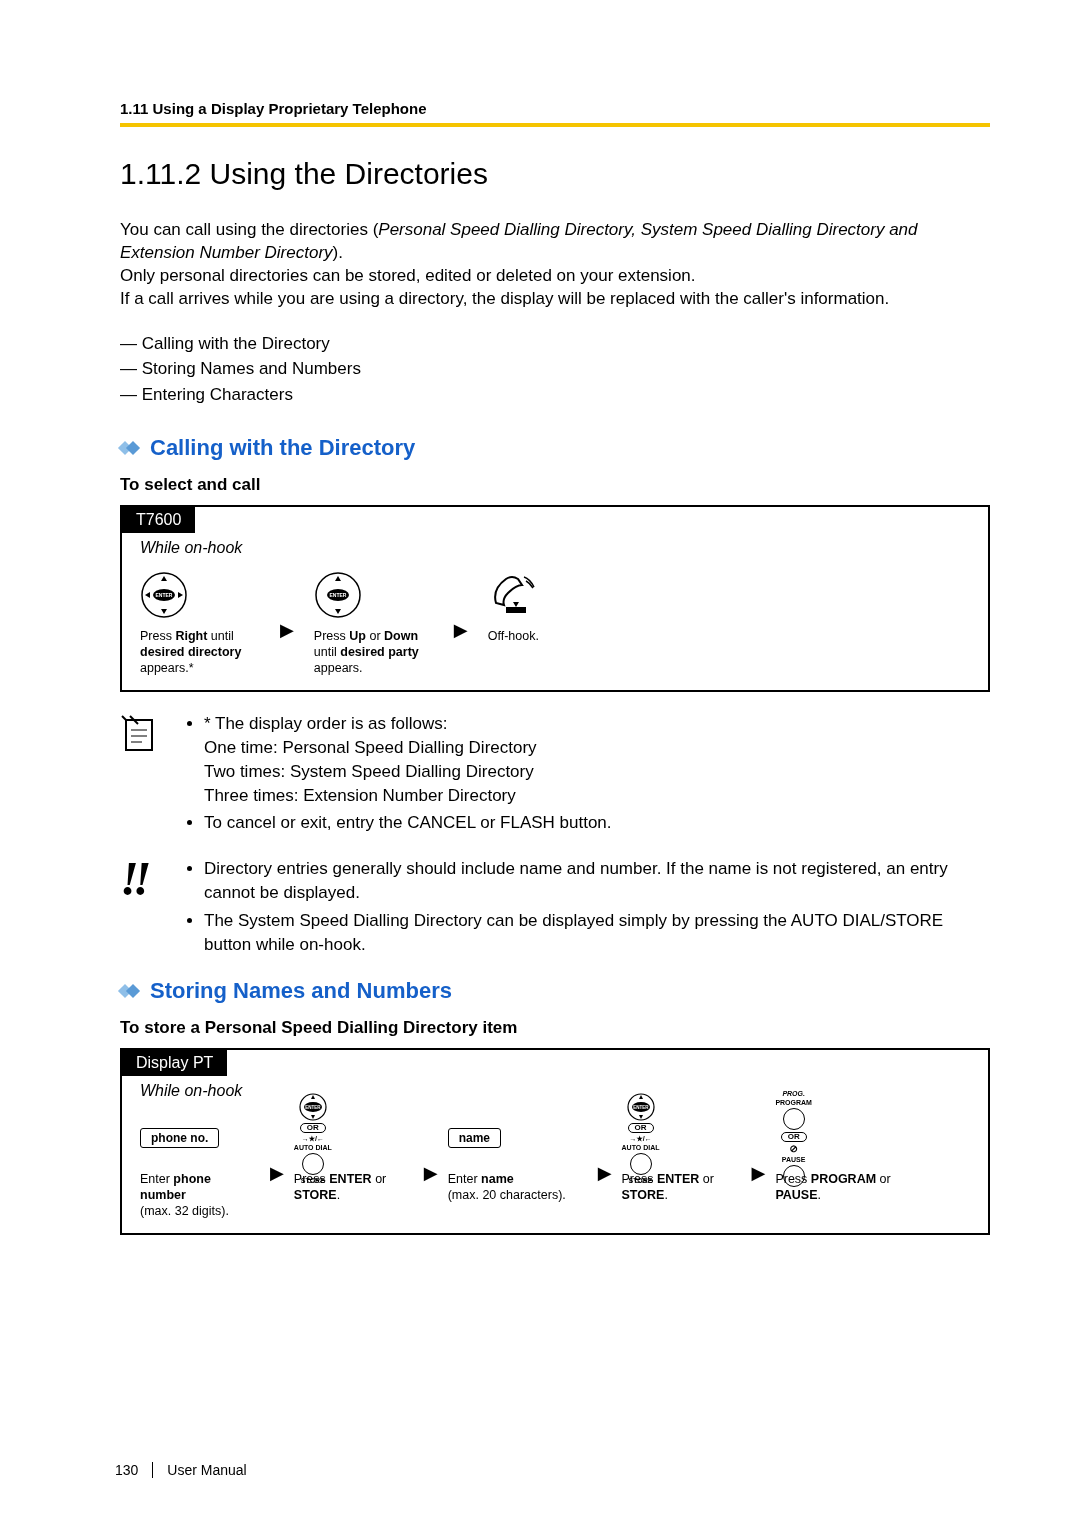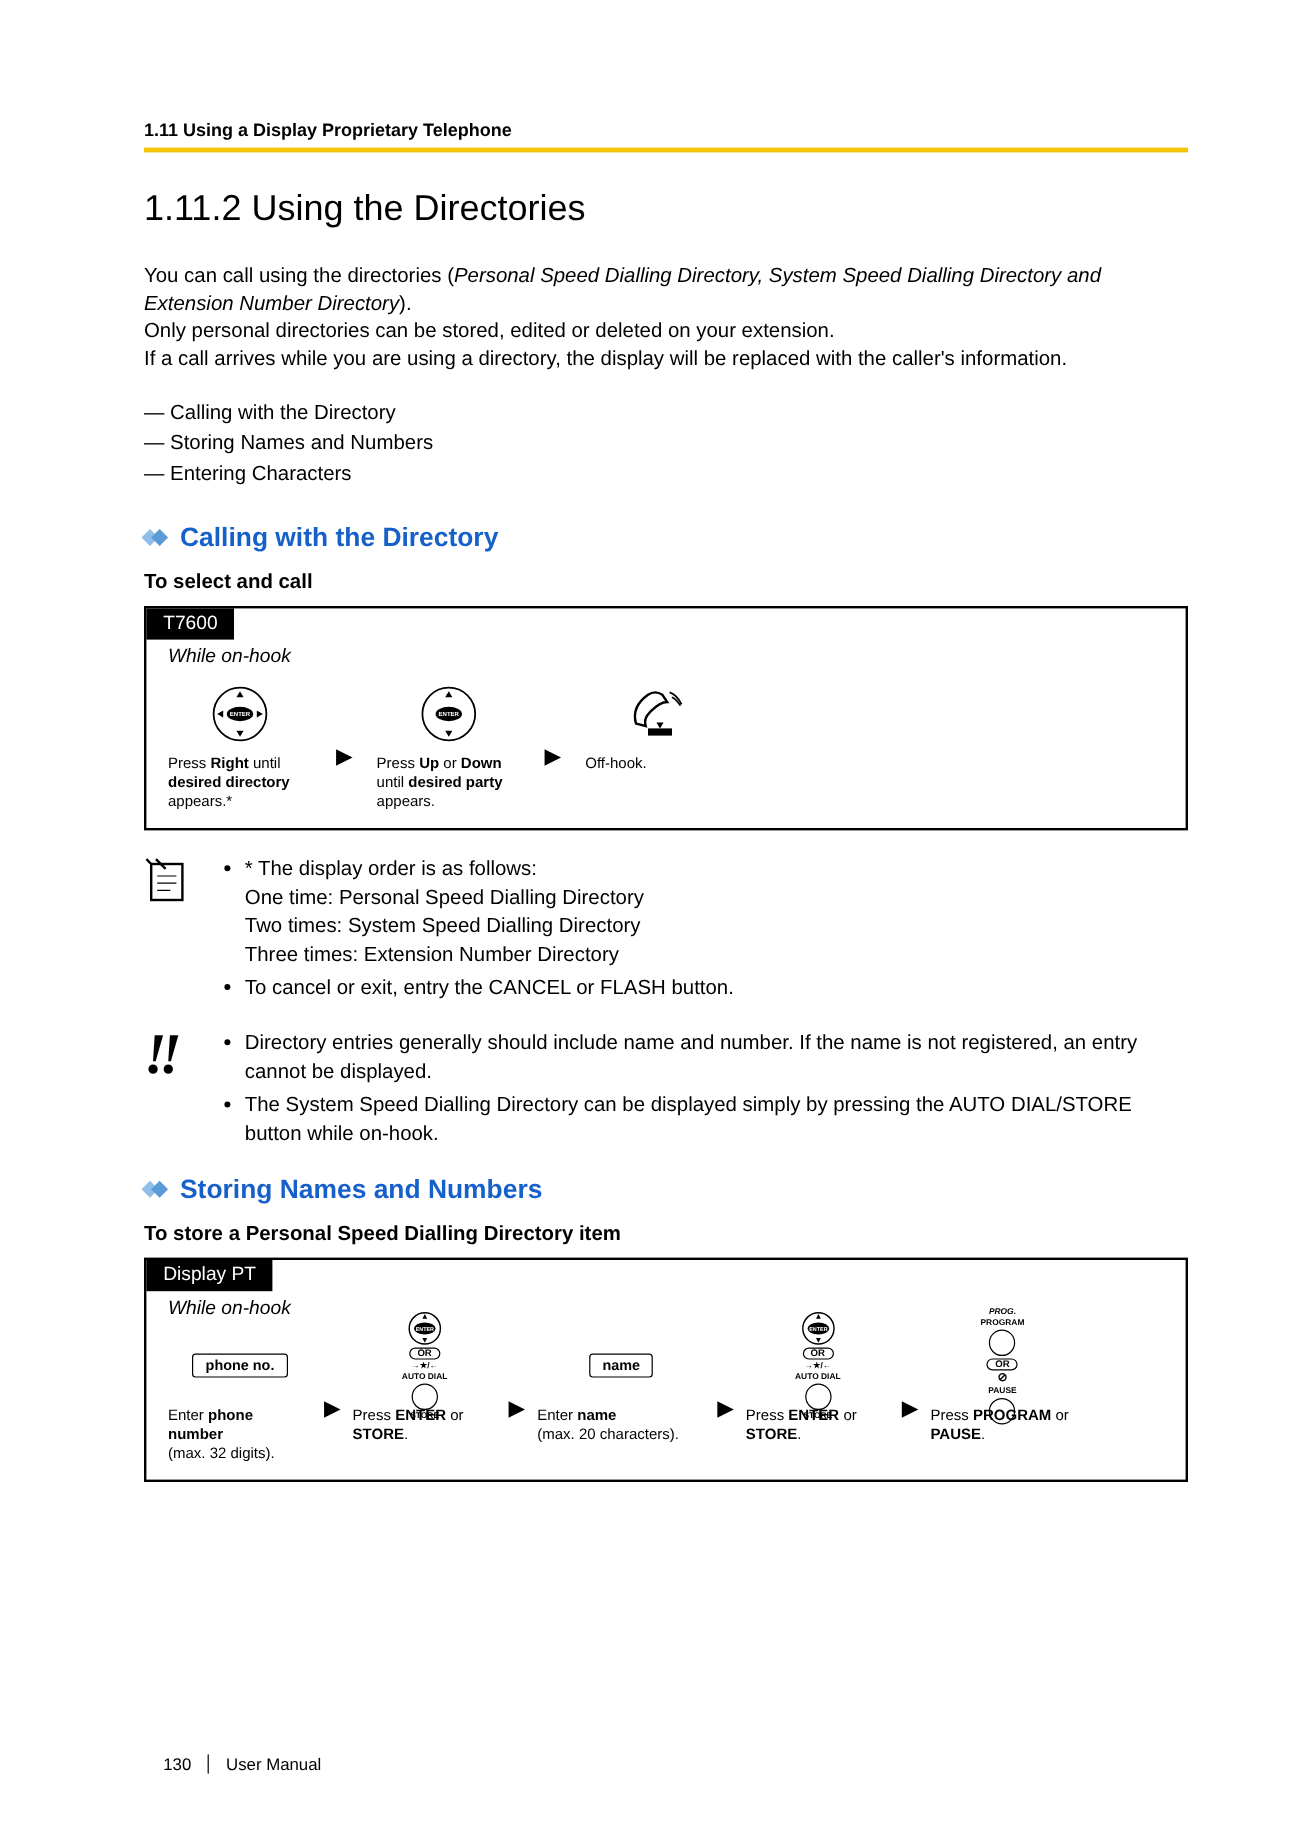--- a/index.html
+++ b/index.html
@@ -92,21 +92,21 @@
     margin-bottom: 8px;
   }
   .step-row {
     display: flex;
     align-items: flex-start;
     gap: 20px;
   }
   .step {
     display: flex;
     flex-direction: column;
-    align-items: center;
+    align-items: flex-start;
     font-size: 12.5px;
     text-align: left;
     min-width: 100px;
   }
   .step .icon-area {
     height: 60px;
     display: flex;
     align-items: center;
     justify-content: center;
     margin-bottom: 4px;
@@ -143,21 +143,21 @@
   .note-list {
     font-size: 17px;
     line-height: 1.4;
     list-style: disc;
     padding-left: 20px;
   }
   .note-list li { margin-bottom: 4px; }
   .footer {
     position: absolute;
     bottom: 50px;
-    left: 136px;
+    left: 115px;
     font-size: 14px;
     display: flex;
     align-items: center;
     gap: 14px;
   }
   .footer .sep { border-left: 1px solid #000; height: 16px; }
   
   svg { display:block; }
   .inputbox {
     border: 1.5px solid #000;

